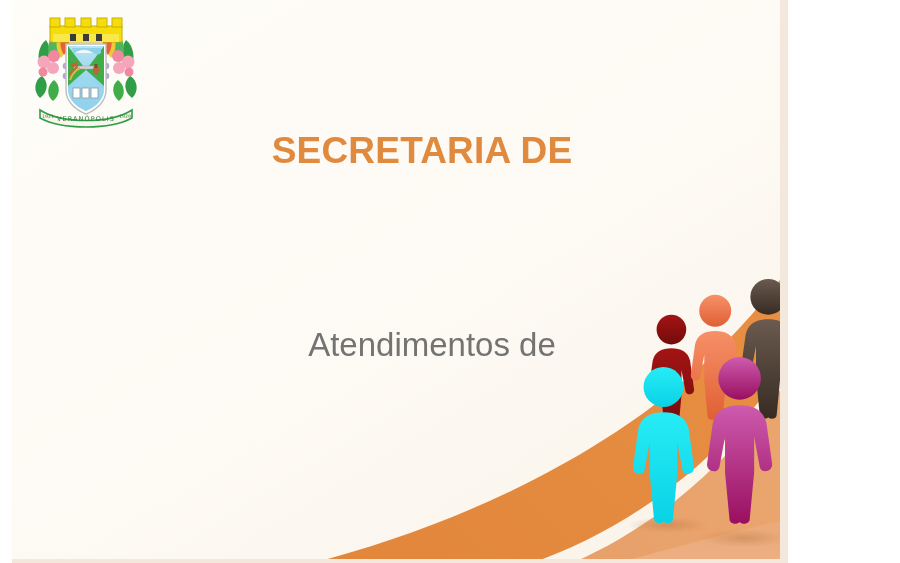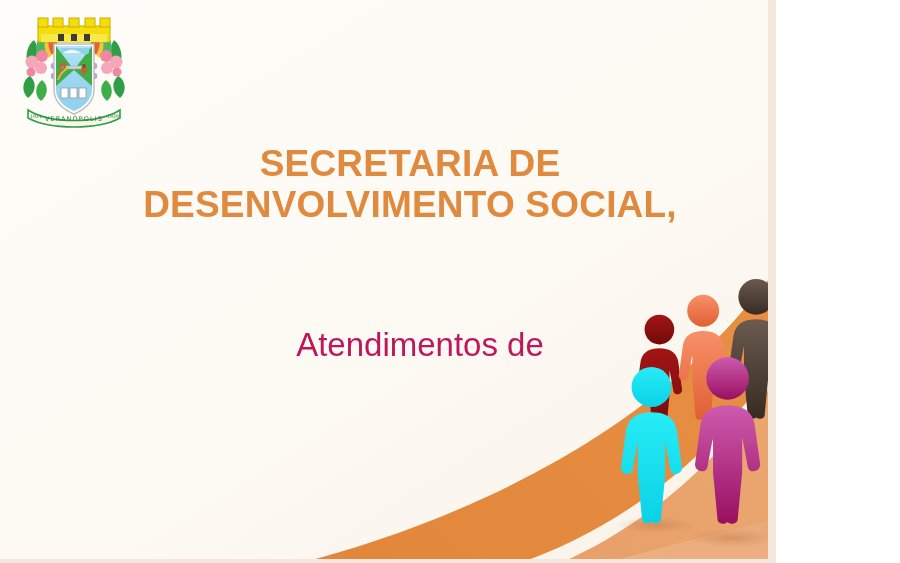--- a/index.html
+++ b/index.html
@@ -7,20 +7,21 @@
     padding: 0;
     background: #ffffff;
   }
   #slide {
     position: relative;
     width: 776px;
     height: 563px;
     overflow: hidden;
     background: #fdfaf4;
     font-family: "Liberation Sans", sans-serif;
+    margin-left: 12px;
   }
   
   #edge-strip {
     position: absolute;
     top: 0; right: 0;
     width: 8px; height: 563px;
     background: #f4e7db;
     z-index: 40;
   }
   #edge-bottom {
@@ -42,21 +43,21 @@
   #crest {
     position: absolute;
     left: 18px; top: 8px;
     width: 112px; height: 122px;
     z-index: 20;
   }
 
   
   #title-block {
     position: absolute;
-    left: 120px; top: 143px;
+    left: 120px; top: 130px;
     width: 580px;
     text-align: center;
     z-index: 25;
   }
   .title-line {
     color: #e08a3f;
     font-weight: bold;
     font-size: 38px;
     line-height: 1.12;
     letter-spacing: 0.2px;
@@ -67,21 +68,21 @@
   #title-line-3 { font-size: 37px; }
 
   #subtitle-block {
     position: absolute;
     left: 140px; top: 322px;
     width: 560px;
     text-align: center;
     z-index: 25;
   }
   .subtitle-line {
-    color: #be185d;
+    color: #737373;
     font-size: 33px;
     font-weight: normal;
     line-height: 1.38;
     white-space: nowrap;
   }
 
   
   #people {
     position: absolute;
     left: 600px; top: 270px;
@@ -225,21 +226,20 @@
     <g>
       <path d="M 10 102 C 32 116 80 116 102 102 L 102 110 C 80 122 32 122 10 110 Z" fill="#f8f5ec" stroke="#2f9e46" stroke-width="1.6"></path>
       <text x="56" y="113" text-anchor="middle" font-family="DejaVu Sans, sans-serif" font-size="6.5" letter-spacing="1.1" fill="#2f7d3a">VERANÓPOLIS</text>
       <text x="18" y="110" text-anchor="middle" font-family="DejaVu Sans, sans-serif" font-size="4.6" fill="#2f7d3a">1921</text>
       <text x="95" y="110" text-anchor="middle" font-family="DejaVu Sans, sans-serif" font-size="4.6" fill="#2f7d3a">1929</text>
     </g>
   </svg>
 
   <div id="title-block">
     <div class="title-line" id="title-line-1">SECRETARIA DE</div>
-    <div class="title-line" id="title-line-2">DESENVOLVIMENTO SOCIAL,</div>
   </div>
 
   <div id="subtitle-block">
     <div class="subtitle-line">Atendimentos de</div>
   </div>
 
   <svg id="people" viewBox="0 0 300 293" aria-hidden="true">
     <defs>
       <radialGradient id="shadowGrad" cx="50%" cy="50%" r="50%">
         <stop offset="0%" stop-color="#b87340" stop-opacity="0.40"></stop>

